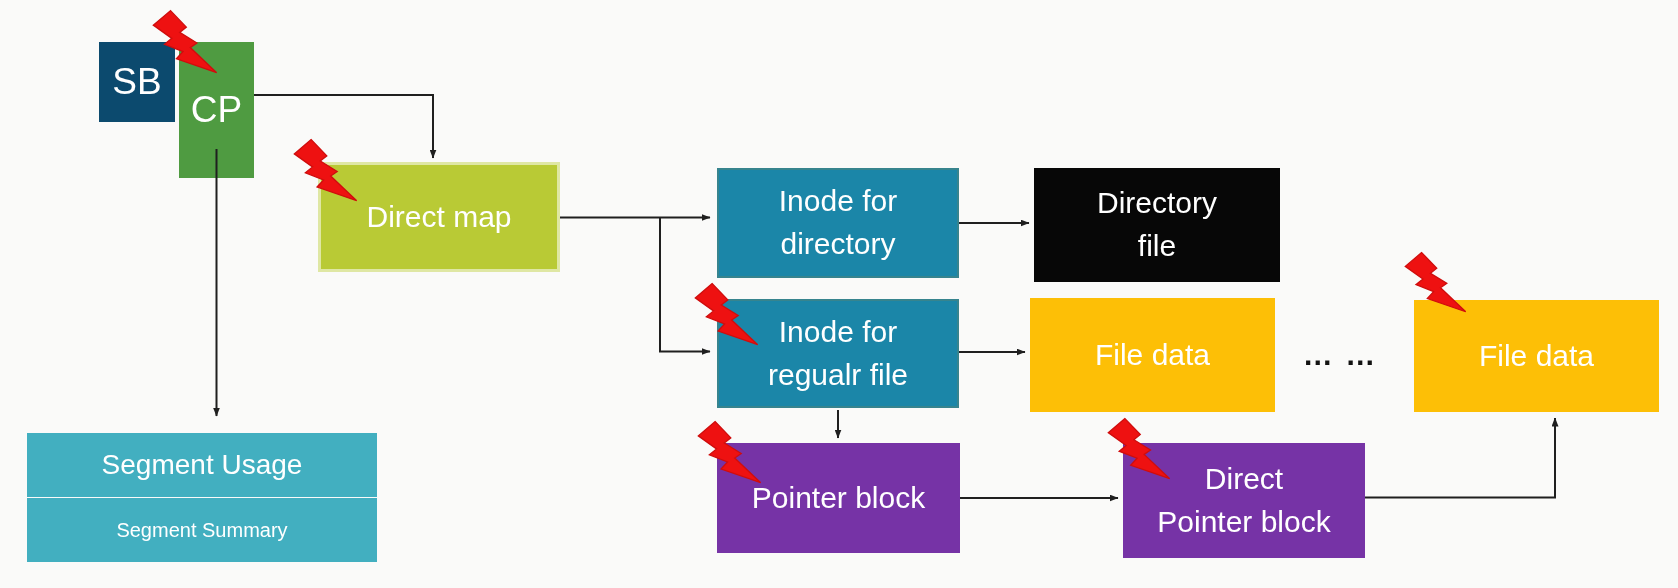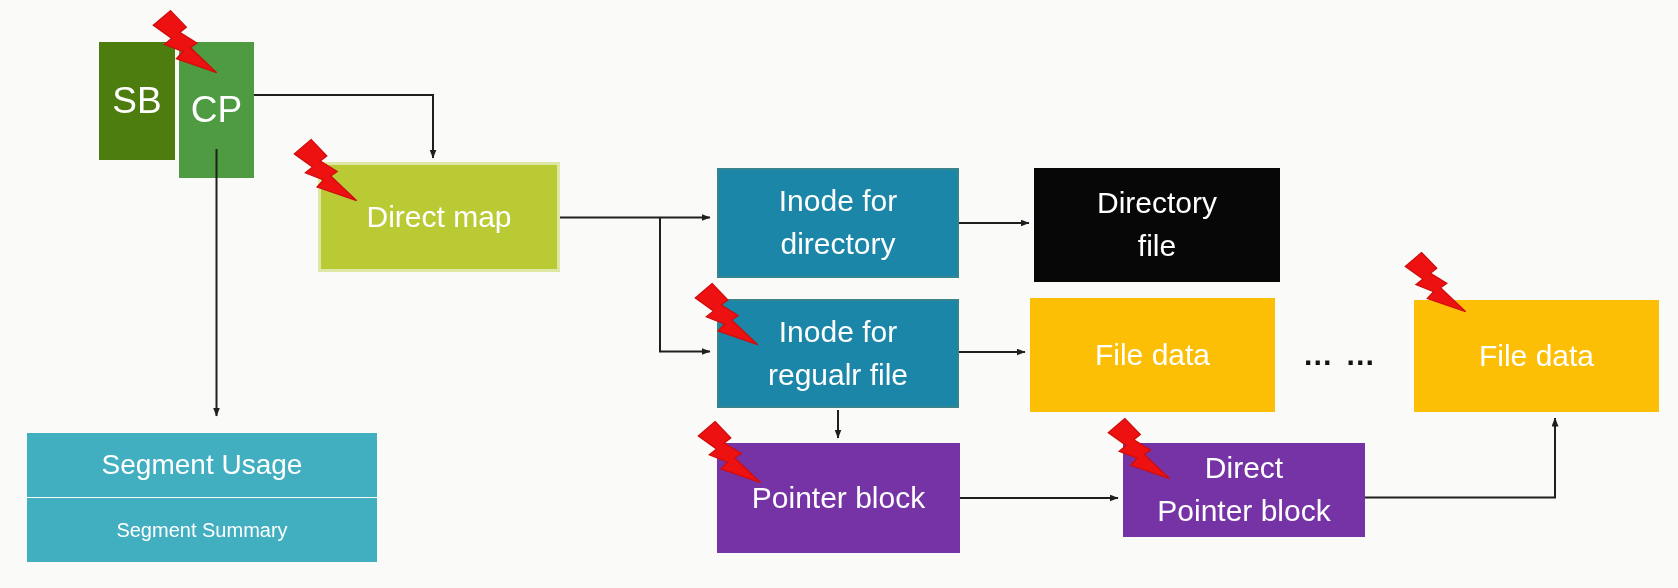--- a/index.html
+++ b/index.html
@@ -14,30 +14,30 @@
     position:absolute;
     display:flex;flex-direction:column;
     align-items:center;justify-content:center;
     color:#ffffff;
     font-size:30px;
     line-height:1.42;
     text-align:center;
     box-sizing:border-box;
     white-space:nowrap;
   }
-  .n-sb        {left:99px;  top:42px;  width:76px;  height:118px; background:#4d7c0f; font-size:37px;}
+  .n-sb        {left:99px;  top:42px;  width:76px;  height:80px; background:#0c4a6e; font-size:37px;}
   .n-cp        {left:179px; top:42px;  width:75px;  height:136px; background:#4f9b41; font-size:37px;}
   .n-inode-map {left:318px; top:162px; width:242px; height:110px; background:#b9ca35; border:3px solid rgba(255,255,255,.55);}
   .n-inode-dir {left:717px; top:168px; width:242px; height:110px; background:#1b86a8; border:2px solid rgba(110,130,95,.35);}
   .n-inode-reg {left:717px; top:299px; width:242px; height:109px; background:#1b86a8; border:2px solid rgba(110,130,95,.35);}
   .n-dir-data  {left:1034px;top:168px; width:246px; height:114px; background:#070707;}
   .n-file1     {left:1030px;top:298px; width:245px; height:114px; background:#fdbf06;}
   .n-file2     {left:1414px;top:300px; width:245px; height:112px; background:#fdbf06;}
   .n-indirect  {left:717px; top:443px; width:243px; height:110px; background:#7633a6;}
-  .n-direct    {left:1123px;top:443px; width:242px; height:94px; background:#7633a6;}
+  .n-direct    {left:1123px;top:443px; width:242px; height:115px; background:#7633a6;}
   .n-seg-usage {left:27px;  top:421px; width:350px; height:64px;  background:#42afc0; font-size:28px;margin-top:12px;}
   .n-seg-summ  {left:27px;  top:498px; width:350px; height:64px;  background:#42afc0; font-size:20px;}
   .dots{
     position:absolute;left:1292px;top:334px;width:96px;height:42px;
     color:#121212;font-size:30px;font-weight:700;letter-spacing:2px;
     display:flex;align-items:center;justify-content:center;
   }
   svg.overlay{position:absolute;left:0;top:0;pointer-events:none;}
   .edge{stroke:#1f1f1f;stroke-width:2;fill:none;}
   .bolt{fill:#ee1111;stroke:#cf0d0d;stroke-width:2;}

